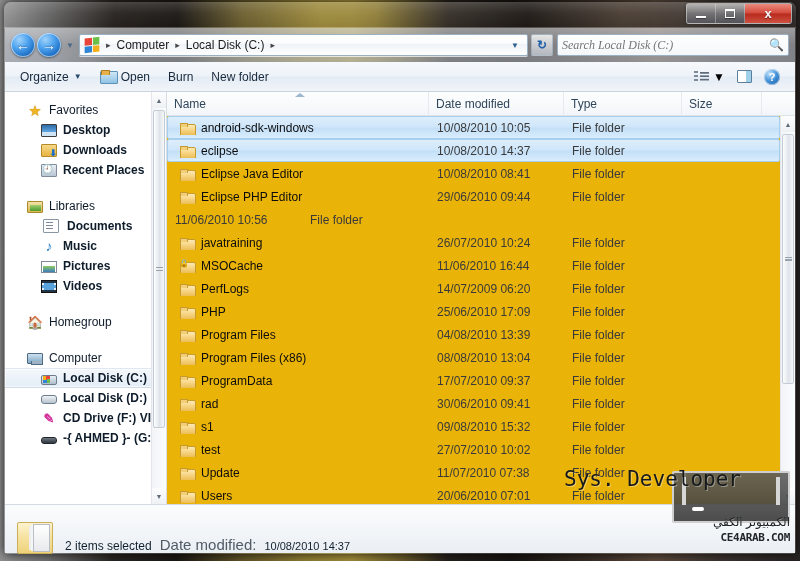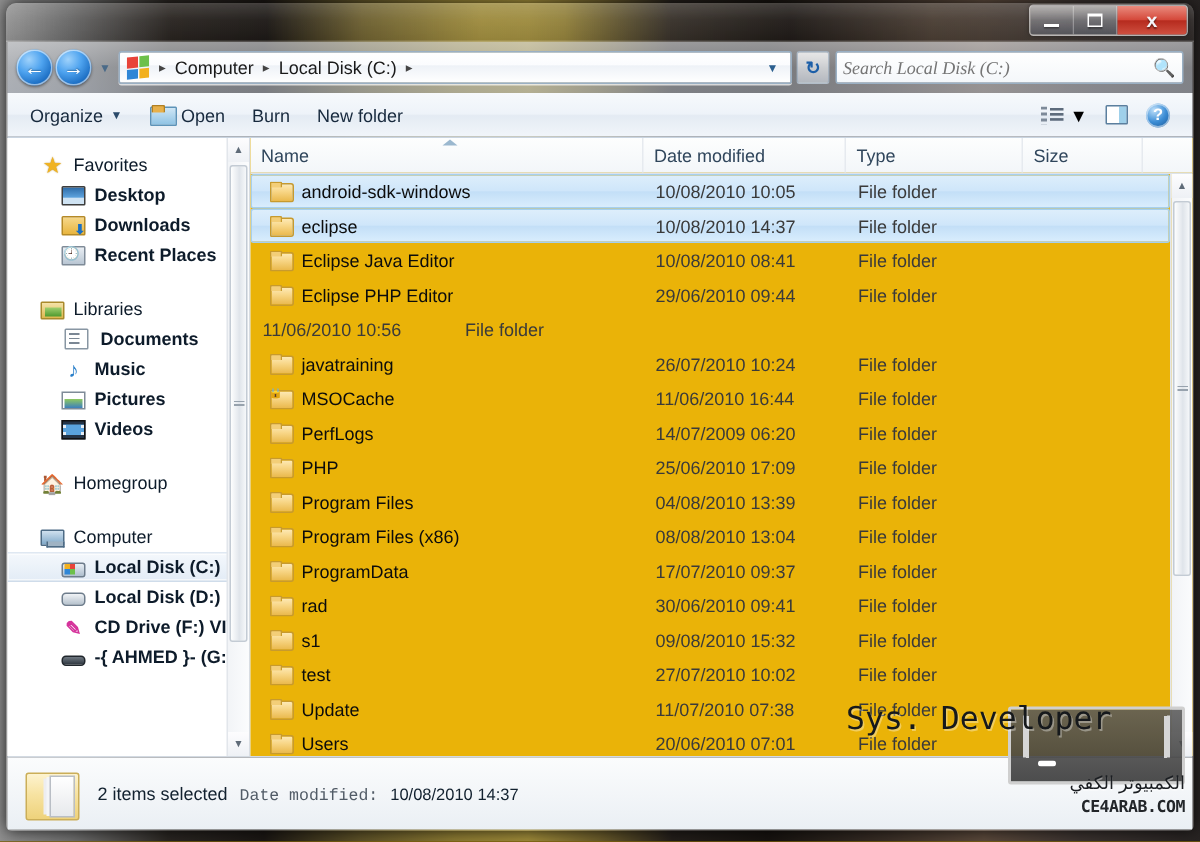--- a/index.html
+++ b/index.html
@@ -368,21 +368,21 @@
     display: flex; align-items: center; height: 23px;
     font-size: 12px; color: #0c0c0c;
     border: 1px solid transparent;
   }
   .row.selected {
     background: linear-gradient(180deg,#ddeefb 0%, #cfe6fa 48%, #c3dff7 52%, #d9edfd 100%);
     border: 1px solid #a6d0ee;
     border-radius: 2px;
   }
   .cell { padding-left: 7px; overflow: hidden; white-space: nowrap; }
-  .cell.name { width: 262px; display:flex; align-items:flex-start; gap:7px; padding-left: 12px; }
+  .cell.name { width: 262px; display:flex; align-items:flex-end; gap:7px; padding-left: 12px; }
   .cell.date { width: 135px; color:#3a3a3a; }
   .cell.type { width: 118px; color:#3a3a3a; }
   .cell.size { width: 80px; }
   .folder-ico {
     width: 14px; height: 12px; flex: 0 0 14px; position: relative;
   }
   .folder-ico::before {
     content:""; position:absolute; left:0; top:1px; width:14px; height:11px;
     background: linear-gradient(180deg,#fde9b5 0%, #f8d789 40%, #eab94d 100%);
     border:1px solid #c79a2e; border-radius:1px 2px 2px 1px;
@@ -396,37 +396,37 @@
     content:"🔒"; left:-1px; top:-2px; width:auto; height:auto;
     background:none; border:none; font-size:8px;
   }
 
   
   #statusbar {
     position: absolute; left: 1px; top: 502px;
     width: 790px; height: 49px;
     background: linear-gradient(180deg,#fbfcfd 0%, #f2f5f8 55%, #eaeff4 100%);
     border-top: 1px solid #d3dae2;
-    display: flex; align-items: center; padding-left: 12px; gap: 12px;
+    display: flex; align-items: flex-end; padding-left: 12px; gap: 12px;
   }
   #status-folder-icon { width: 36px; height: 34px; position: relative; flex: 0 0 36px; }
   #status-folder-icon::before {
     content:""; position:absolute; left:0; top:3px; width:34px; height:30px;
     background: linear-gradient(180deg,#fdf3cf 0%, #f7e3a2 45%, #eed27b 100%);
     border:1px solid #cbae58; border-radius:2px;
   }
   #status-folder-icon::after {
     content:""; position:absolute; left:16px; top:5px; width:15px; height:26px;
     background: linear-gradient(180deg,#ffffff,#e7e9ec);
     border:1px solid #b9bec5;
     box-shadow: -3px 0 0 -1px #f4f5f7, -6px 0 0 -2px #ededf0;
   }
   #status-text { display:flex; align-items:baseline; gap:8px; }
   #status-main { font-size:12px; color:#12212f; }
-  #status-sub { font-size:11px; color:#515b66;font-family:Liberation Mono, monospace; }
+  #status-sub { font-size:15px; color:#515b66; }
   #status-date { font-size:11px; color:#12212f; }
 
   
   #watermark {
     position: absolute; right: 4px; bottom: 16px;
     width: 232px; height: 80px;
     pointer-events: none;
     z-index: 40;
   }
   #wm-box {

